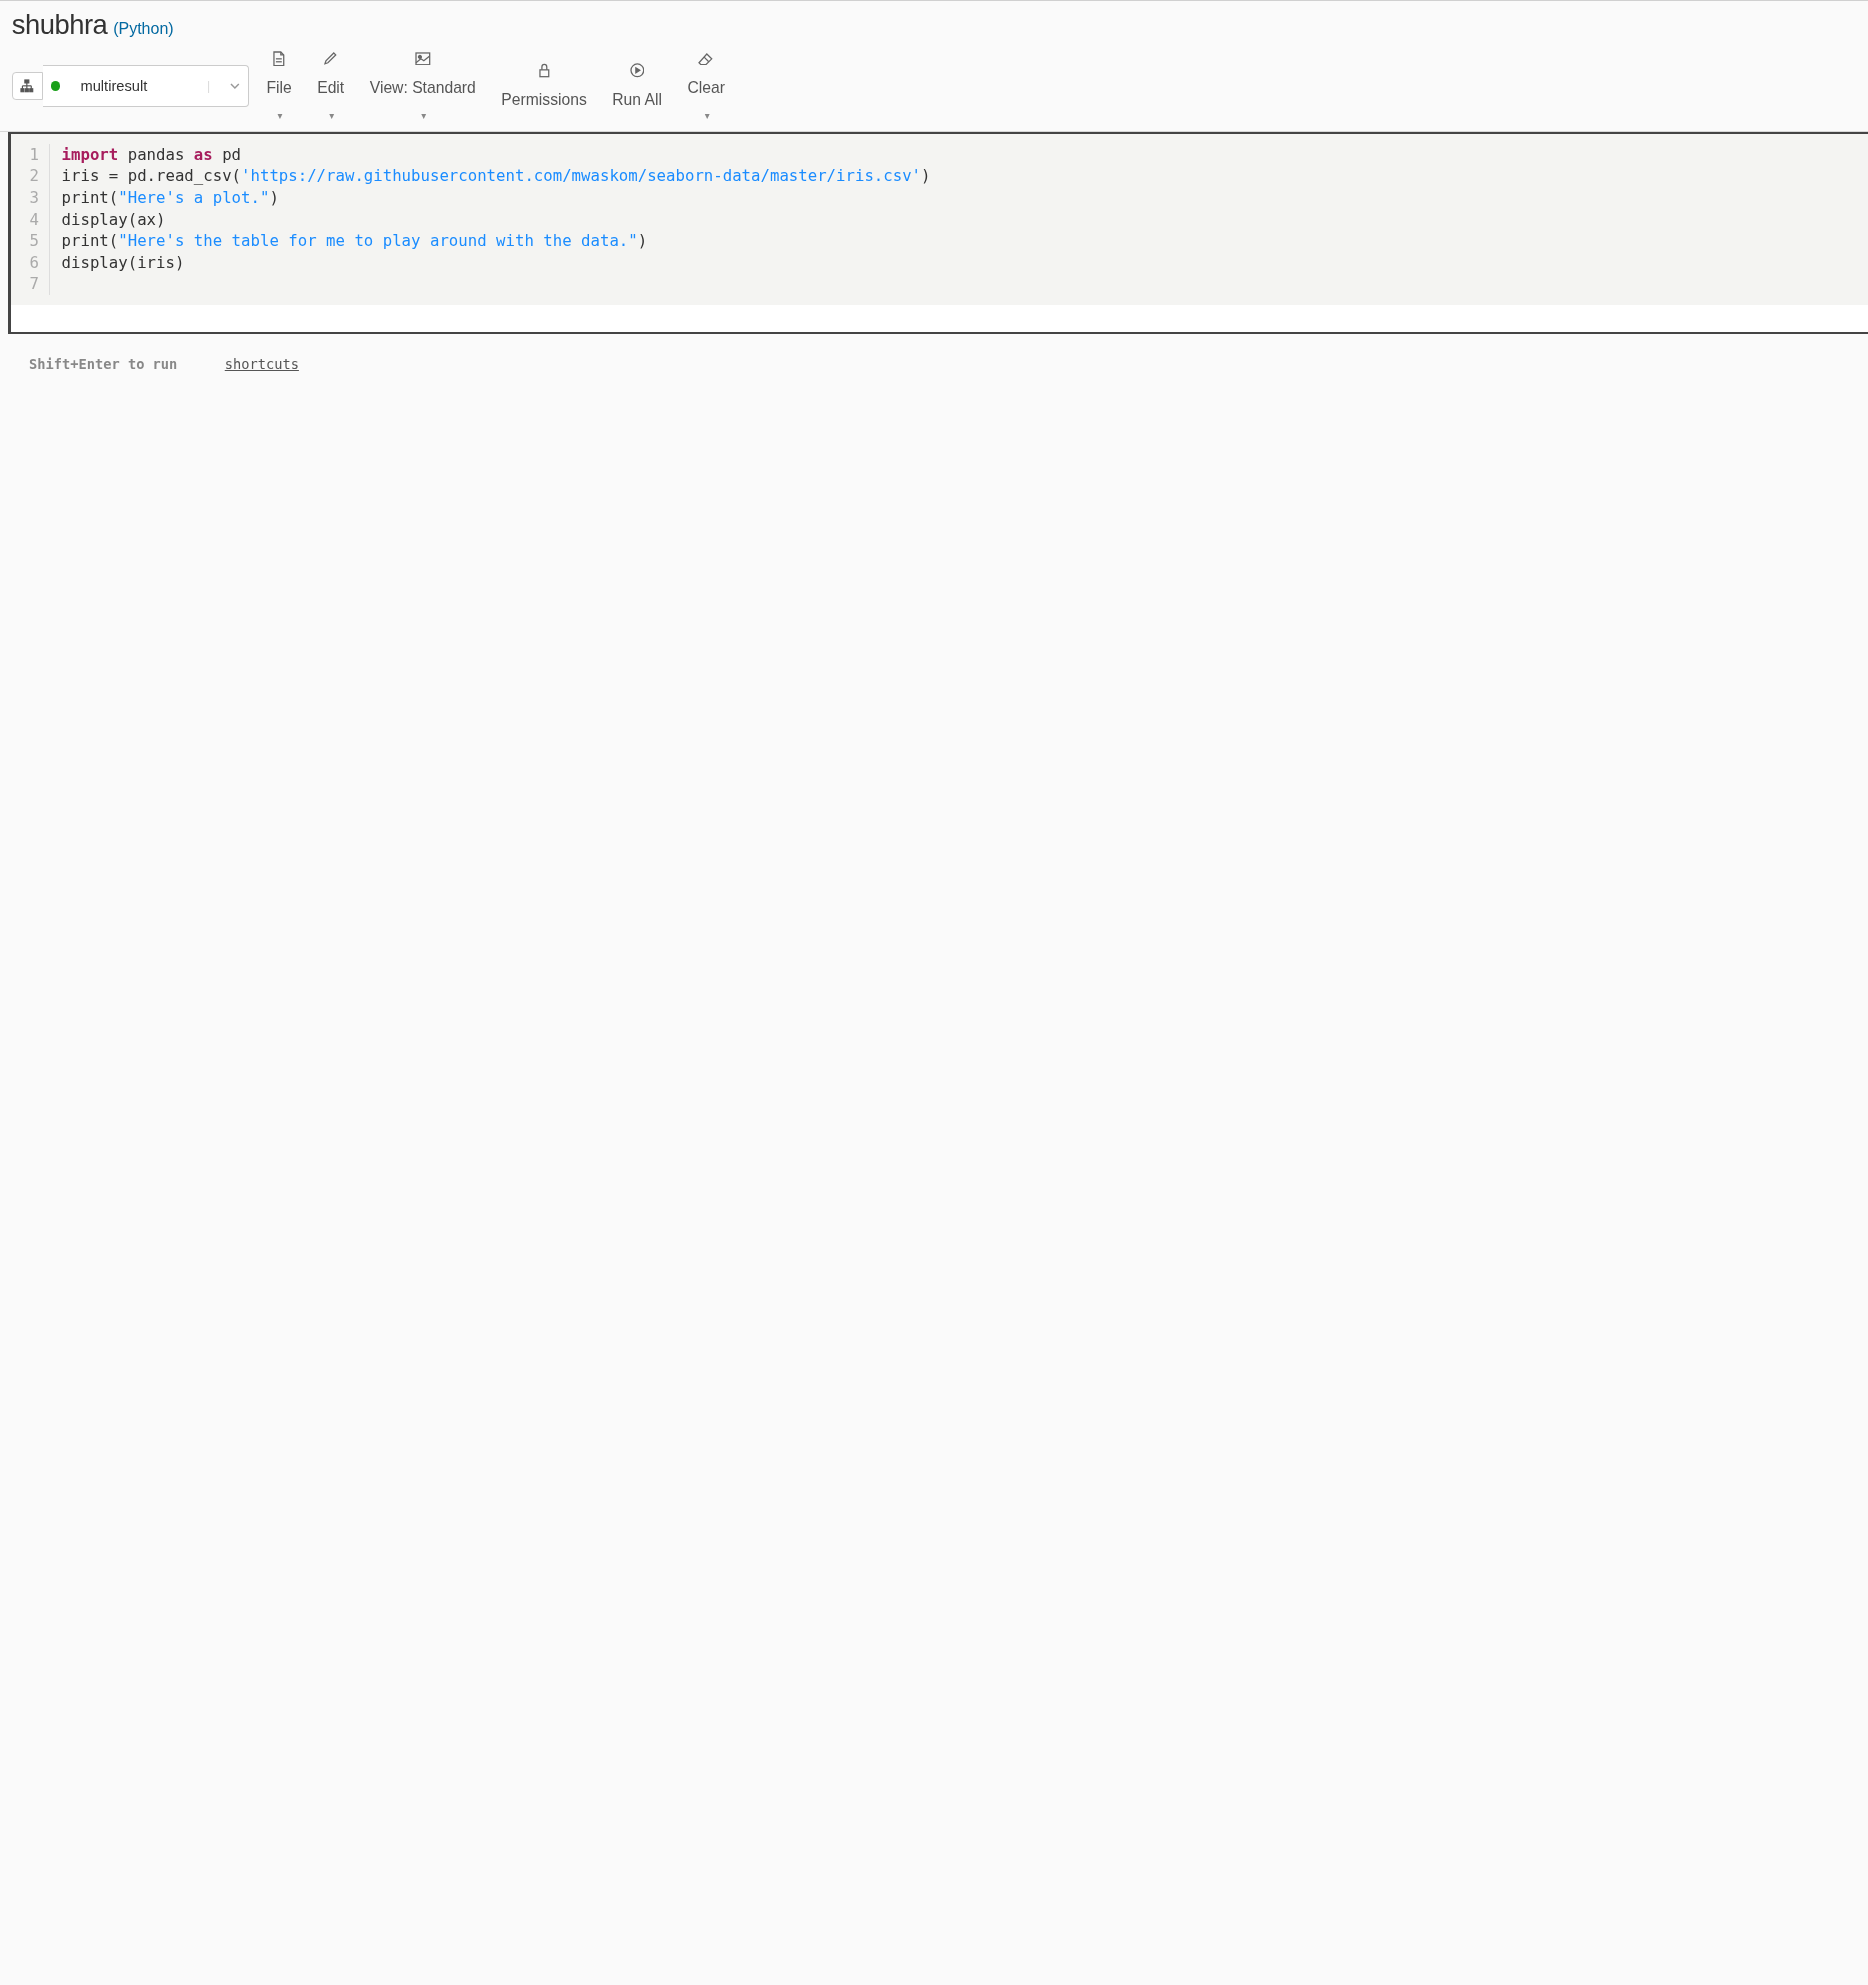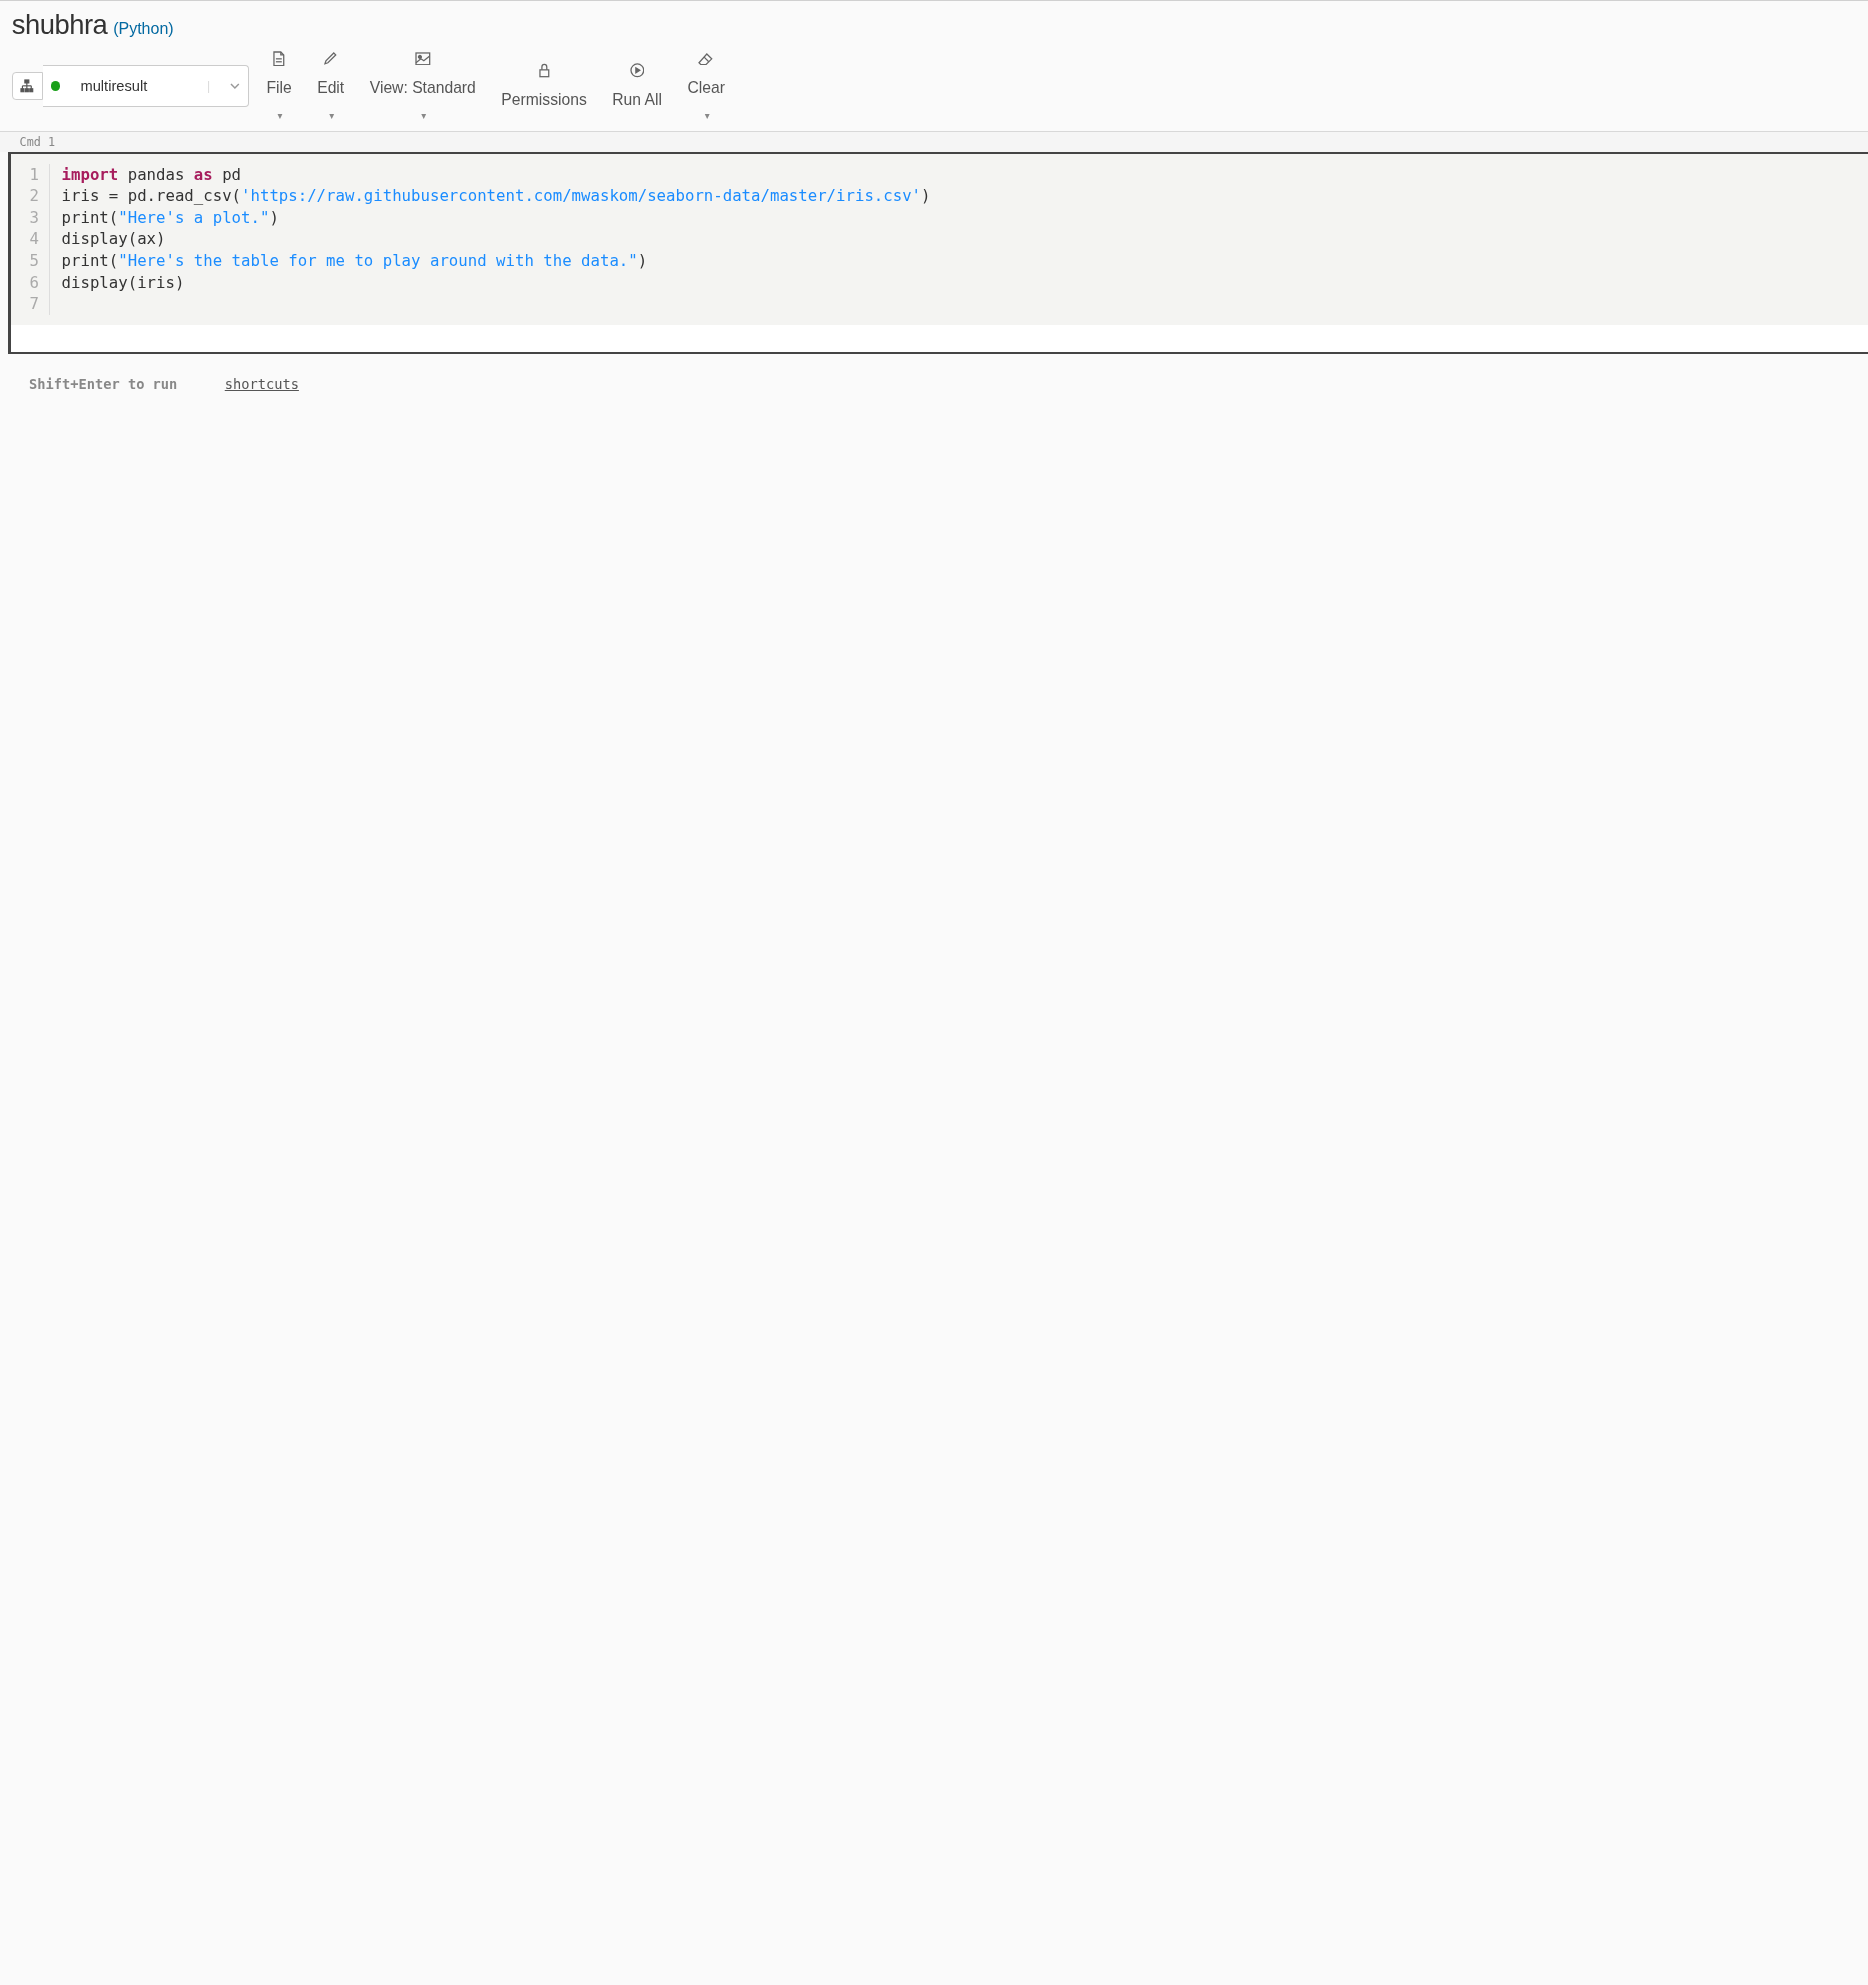--- a/index.html
+++ b/index.html
@@ -289,21 +289,20 @@
           <line x1="6" y1="5" x2="11" y2="10"></line>
         </svg>
       </span>
       <span>Clear</span>
       <span class="caret-down">▾</span>
     </div>
   </div>
 </div>
 
 <div class="cell-container">
-  <div class="cmd-label">Cmd 1</div>
   <div class="cell">
     <div class="code-area">
       <div class="gutter" id="gutter">
           <div>1</div>
           <div>2</div>
           <div>3</div>
           <div>4</div>
           <div>5</div>
           <div>6</div>
           <div>7</div>

